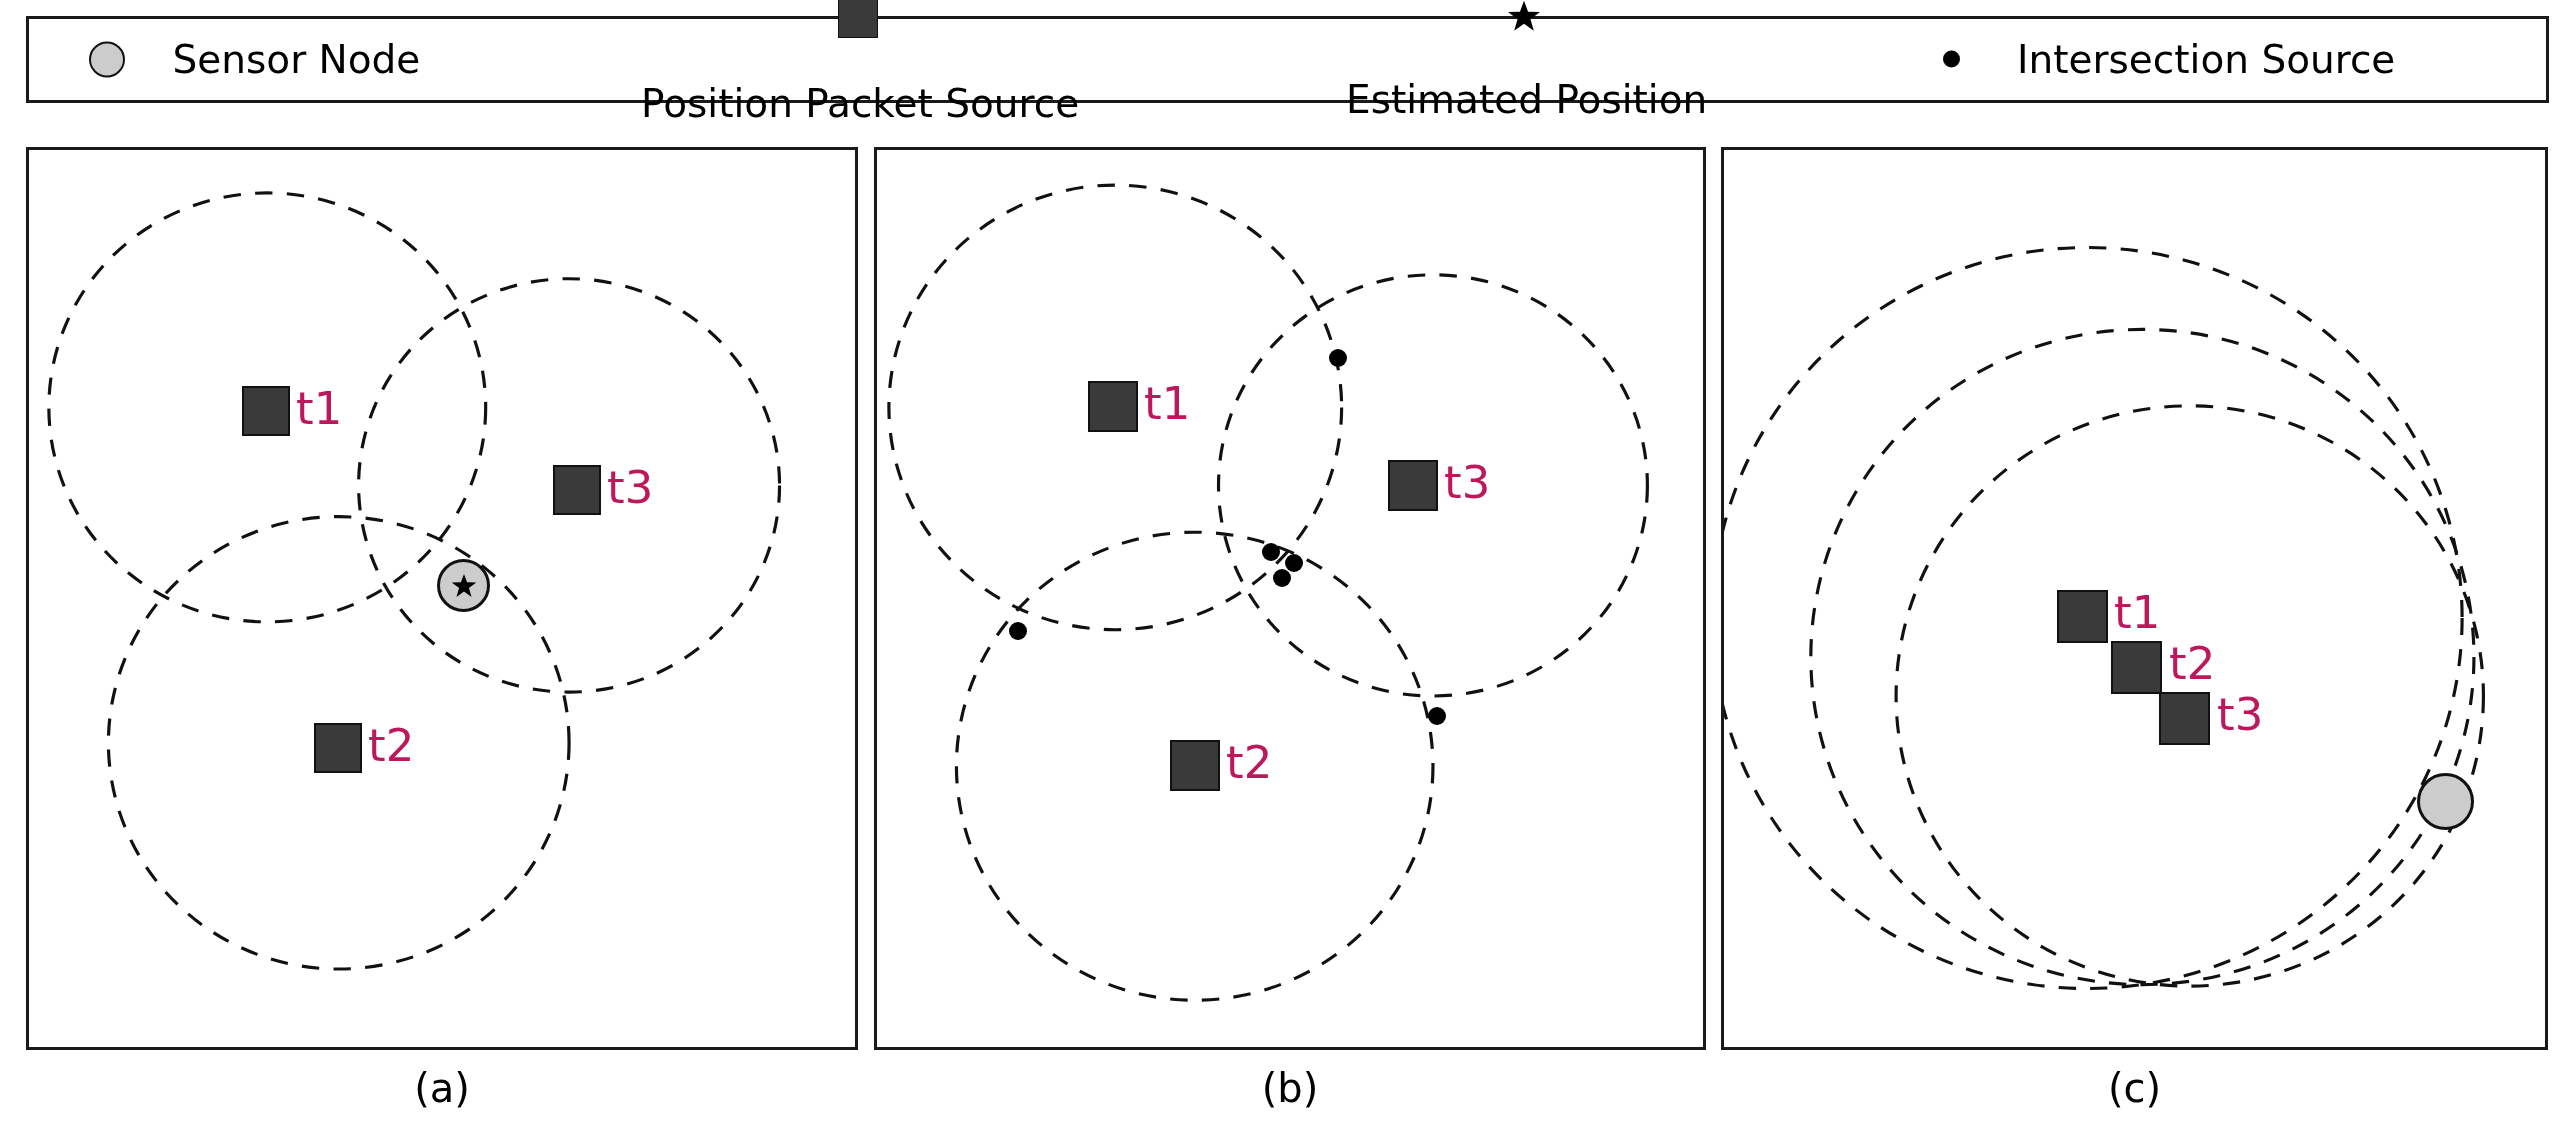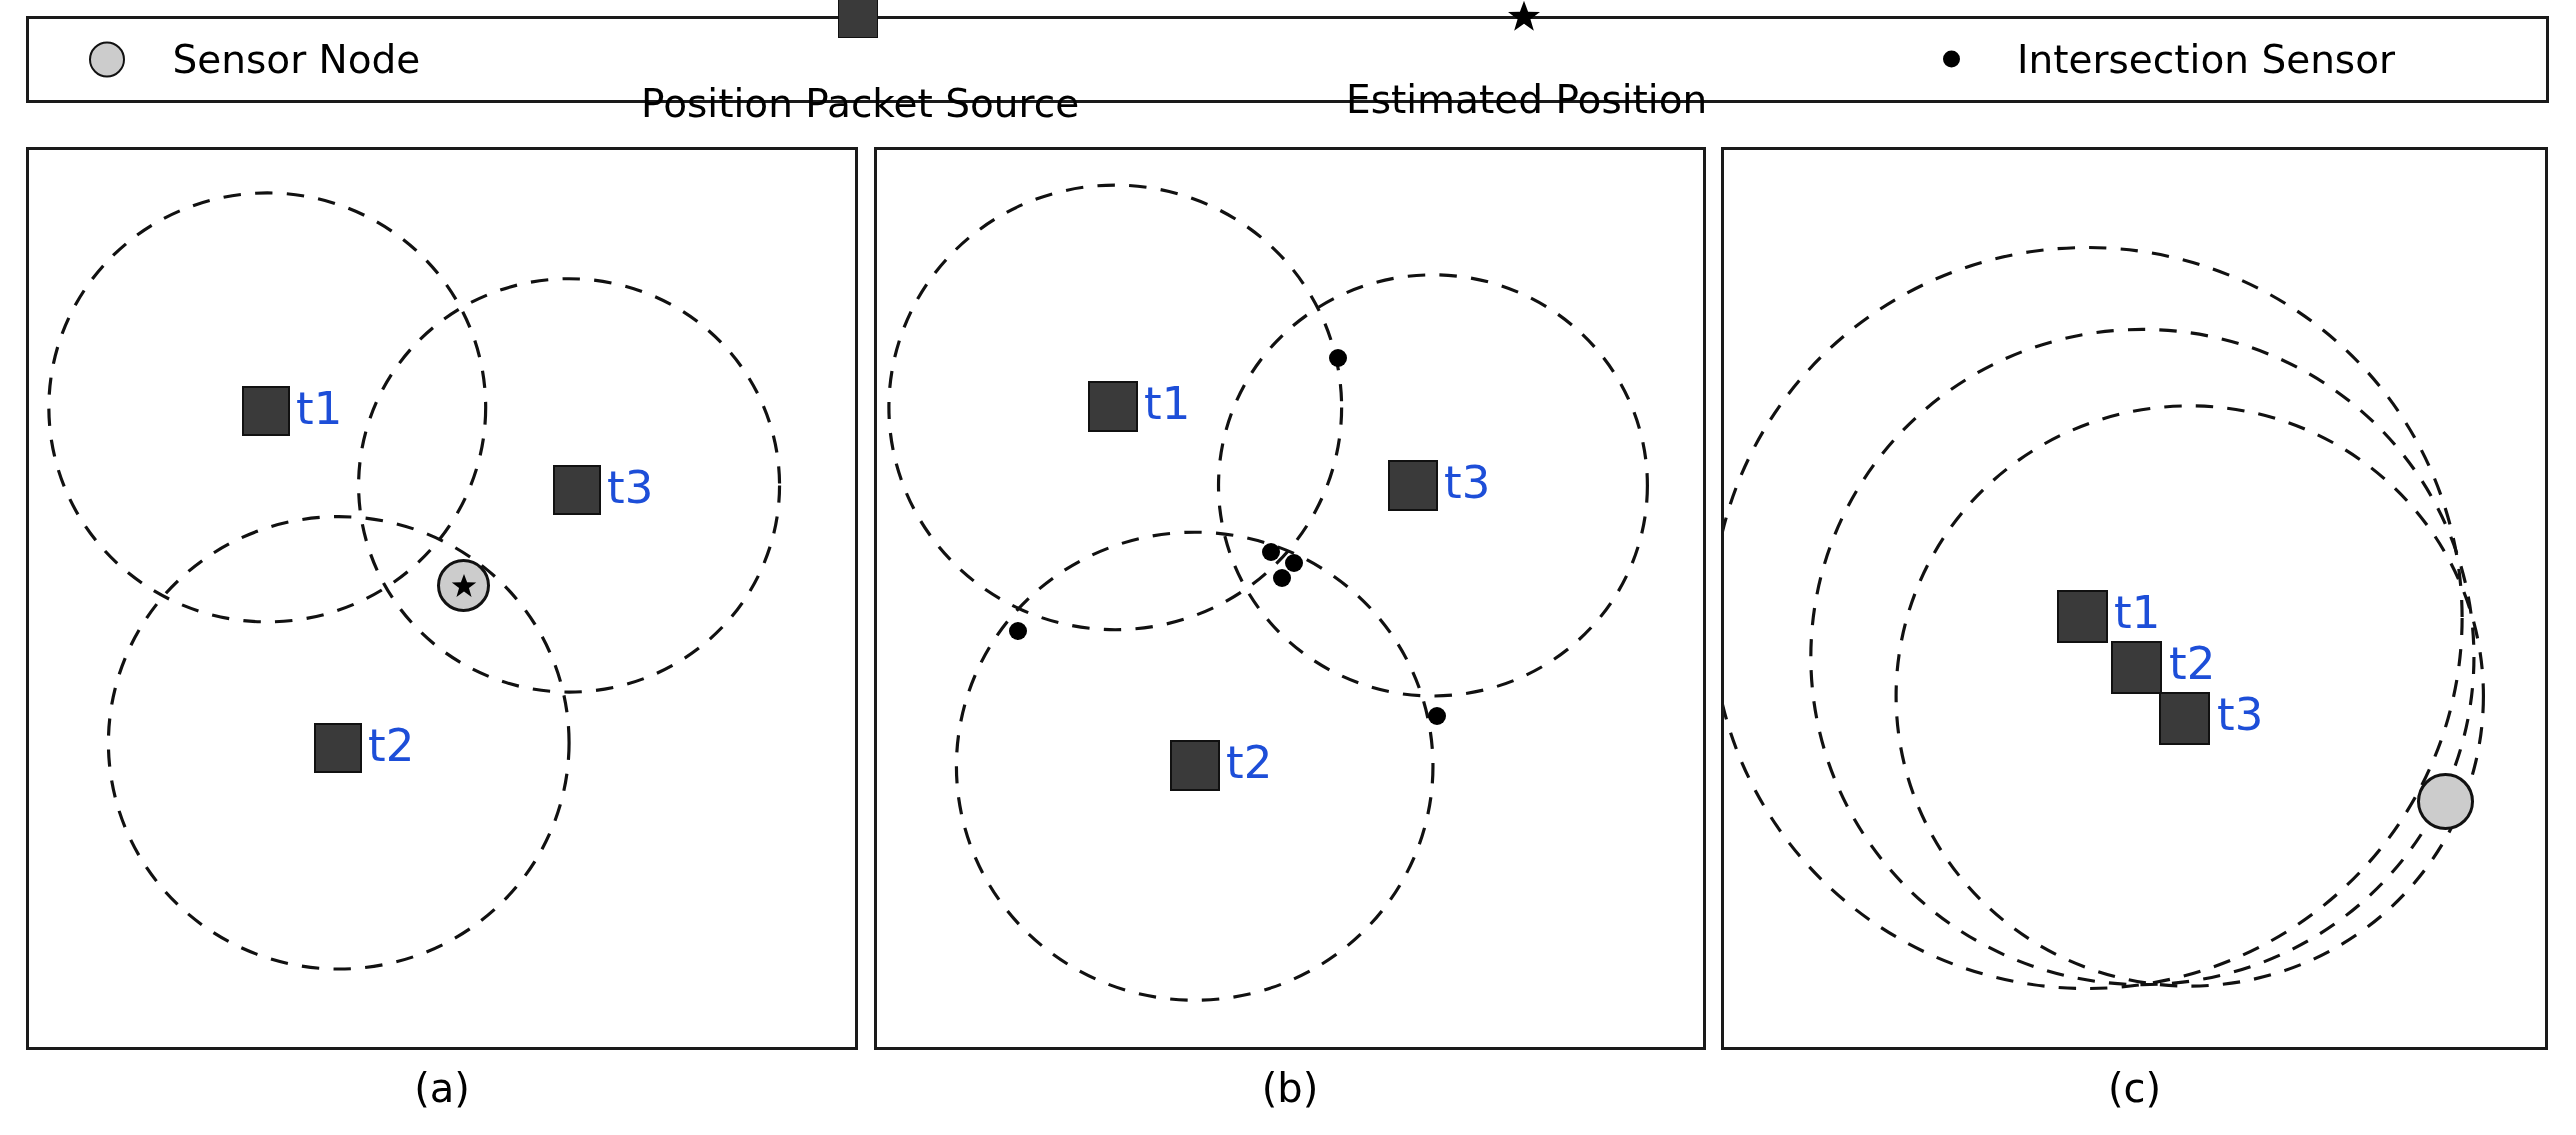--- a/index.html
+++ b/index.html
@@ -95,21 +95,21 @@
   .caption {
     position: absolute;
     font-size: 40px;
     color: #000000;
     text-align: center;
     line-height: 1;
   }
   .node-label {
     position: absolute;
     font-size: 45px;
-    color: #1d4ed8;
+    color: #be185d;
     line-height: 1;
     white-space: nowrap;
   }
   .node-square {
     position: absolute;
     background: #3a3a3a;
     border: 2.3px solid #111111;
     box-sizing: border-box;
   }
   .node-circle {
@@ -152,21 +152,21 @@
 
     <div class="legend-entry" style="left:1317px;flex-direction:column;">
       <svg class="sw-star" viewBox="0 0 100 100">
         <polygon points="50,4 62,36 97,37 69,58 79,92 50,71 21,92 31,58 3,37 38,36" fill="#000000"></polygon>
       </svg>
       <span class="lg-label">Estimated Position</span>
     </div>
 
     <div class="legend-entry" style="left:1914px;">
       <span class="sw-dot"></span>
-      <span class="lg-label">Intersection Sensor</span>
+      <span class="lg-label">Intersection Source</span>
     </div>
 
   </div>
 
   <div class="panel" style="left:26px; top:147px; width:832px; height:903px;">
     <svg class="panel-svg" viewBox="0 0 1040 1150" preserveAspectRatio="none">
       <g fill="none" stroke="#111111" stroke-width="4" stroke-dasharray="22,18" stroke-linecap="butt">
         <circle cx="300" cy="330" r="275"></circle>
         <circle cx="390" cy="760" r="290"></circle>
         <circle cx="680" cy="430" r="265"></circle>

